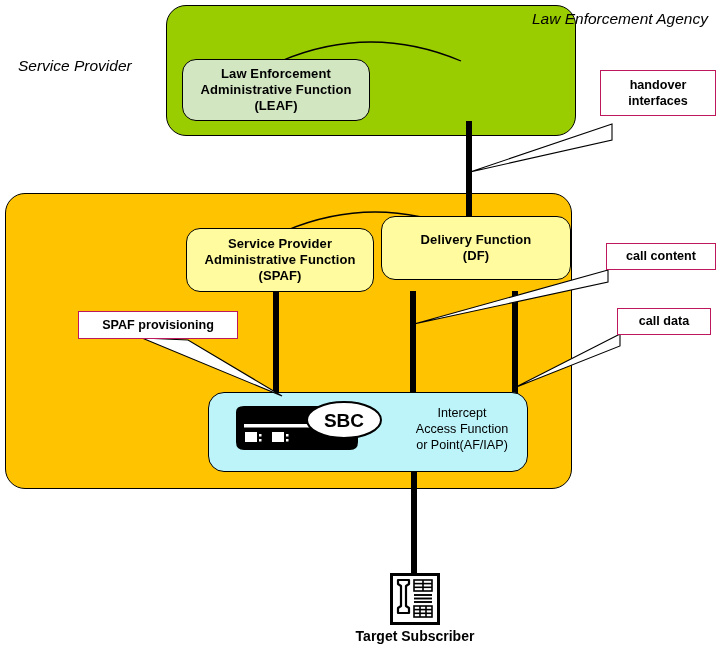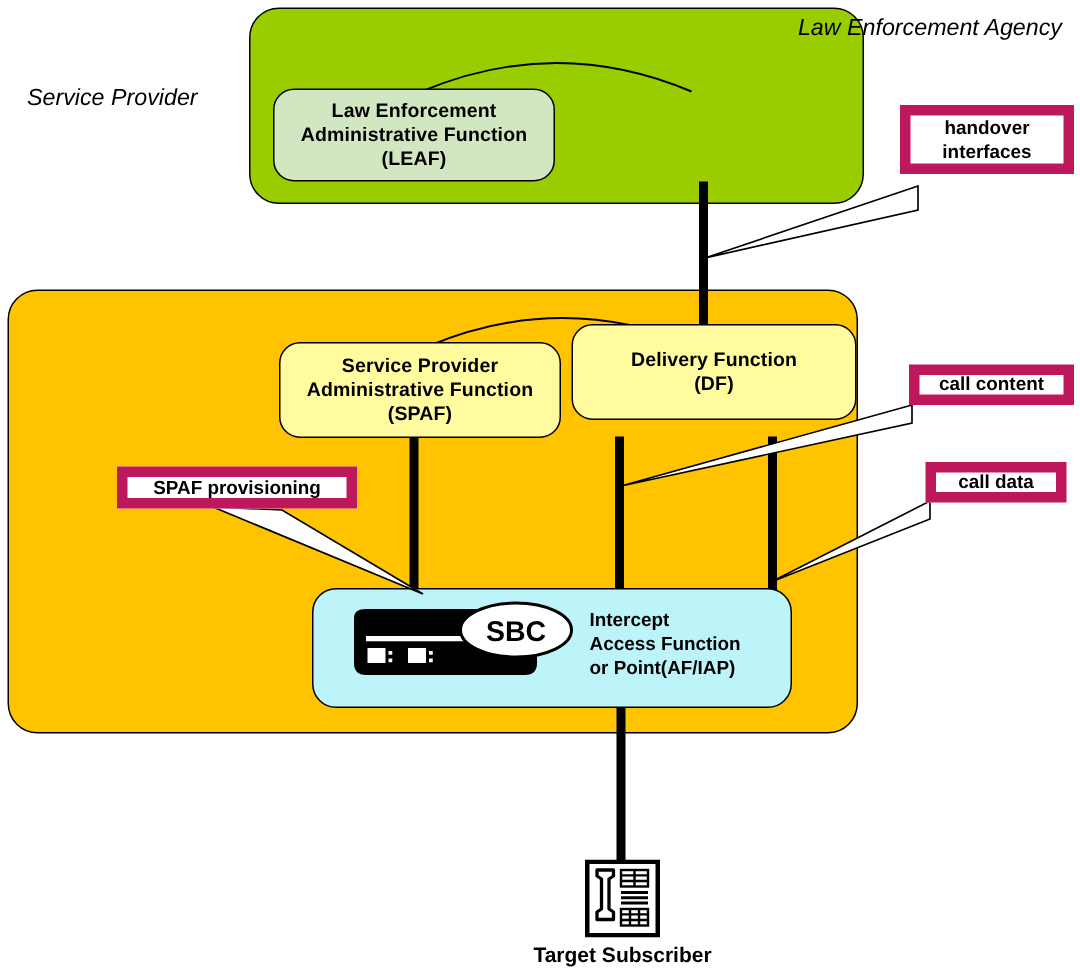--- a/index.html
+++ b/index.html
@@ -73,21 +73,22 @@
     background:#BDF4FA;
     border:1px solid #000;
     border-radius:16px;
     box-sizing:border-box;
     z-index:5;
   }
   #iaf-label{
     position:absolute;
     right:-4px;top:12px;
     width:138px;
-    font-weight:bold;
+    text-align:center;
+    font-weight:normal;
     font-size:12.6px;
     line-height:1.28;
     color:#000;
     white-space:nowrap;
   }
 
   
   #sbc-graphic{position:absolute;left:228px;top:398px;width:160px;height:62px;z-index:6;}
 
   
@@ -95,21 +96,21 @@
   #line-cf-df{left:466px;top:121px;width:6px;height:110px;}
   #line-spaf-iaf{left:273px;top:291px;width:6px;height:104px;}
   #line-df-iaf-a{left:410px;top:291px;width:6px;height:104px;}
   #line-df-iaf-b{left:512px;top:291px;width:6px;height:104px;}
   #line-iaf-phone{left:411px;top:469px;width:6px;height:107px;}
 
   
   .callout{
     position:absolute;
     background:#fff;
-    border:7px solid #be185d;
+    border:1px solid #be185d;
     box-sizing:border-box;
     text-align:center;
     font-weight:bold;
     font-size:12.6px;
     line-height:1.3;
     color:#000;
     display:flex;
     align-items:center;
     justify-content:center;
     z-index:9;

